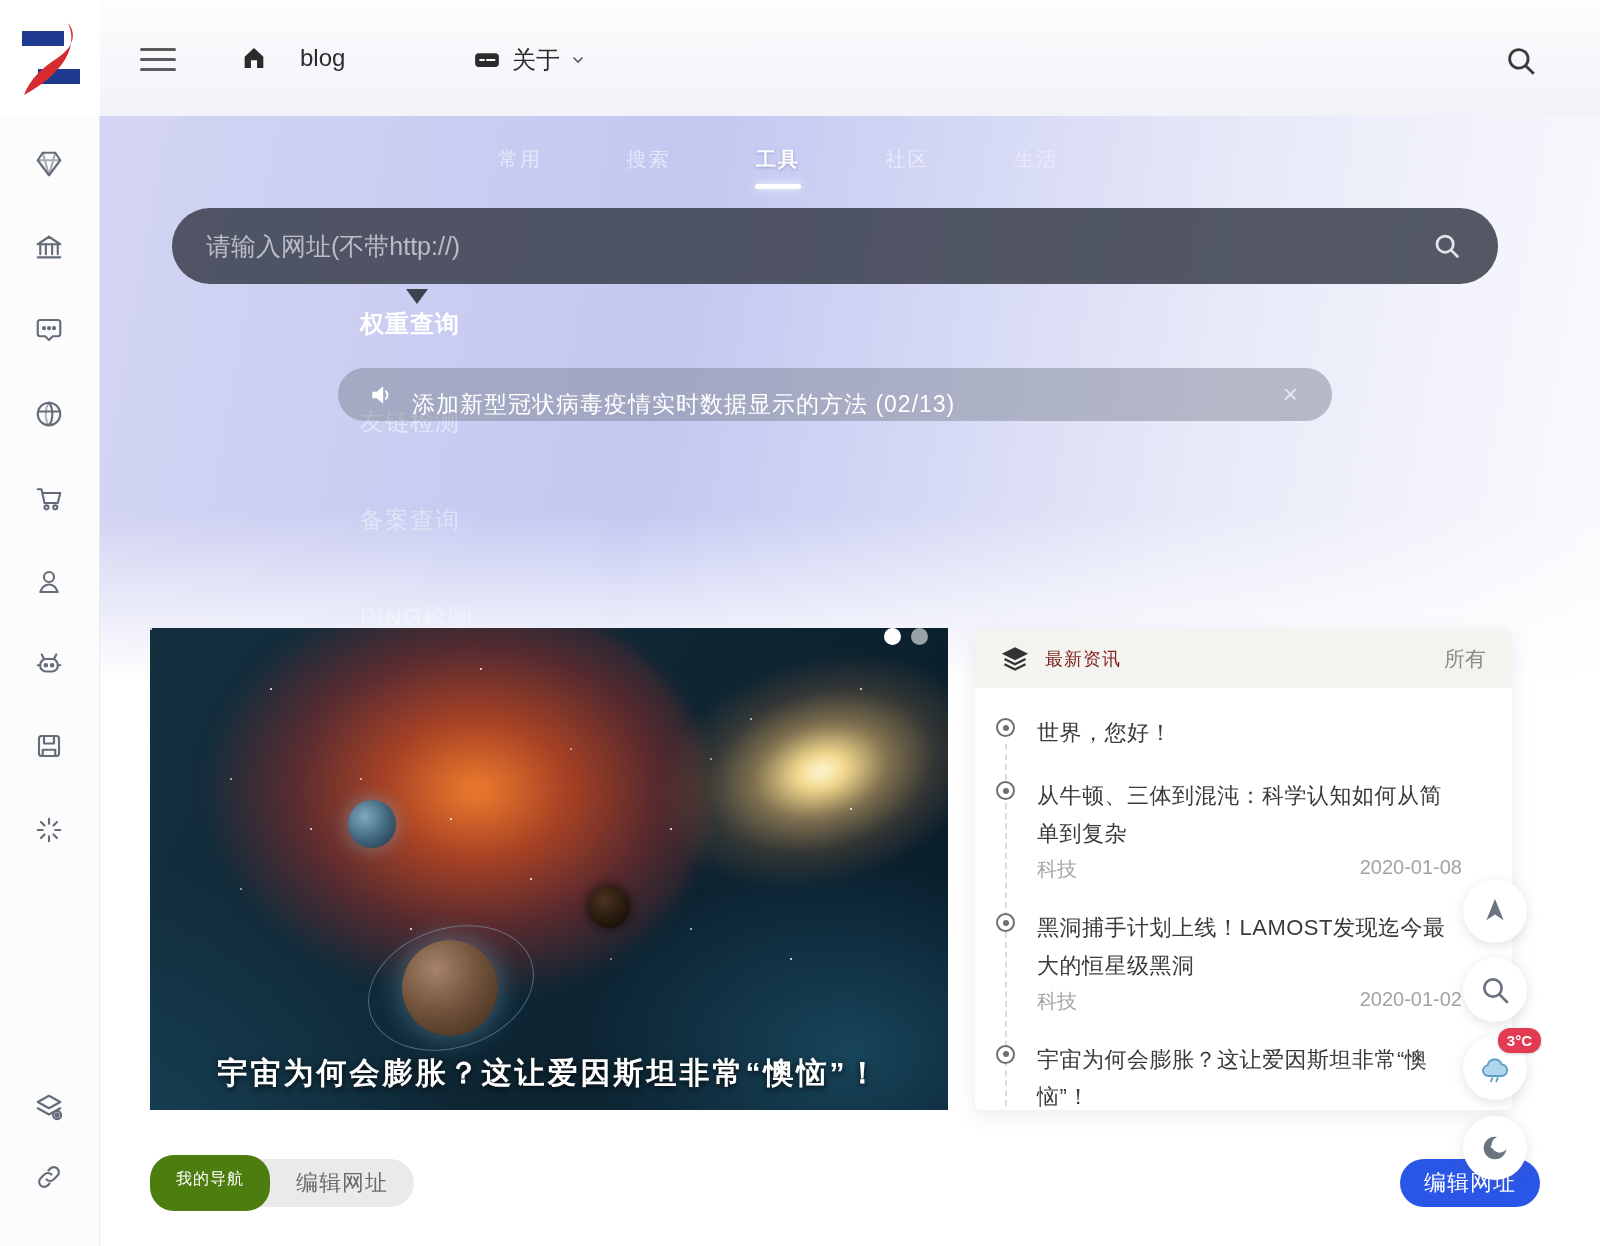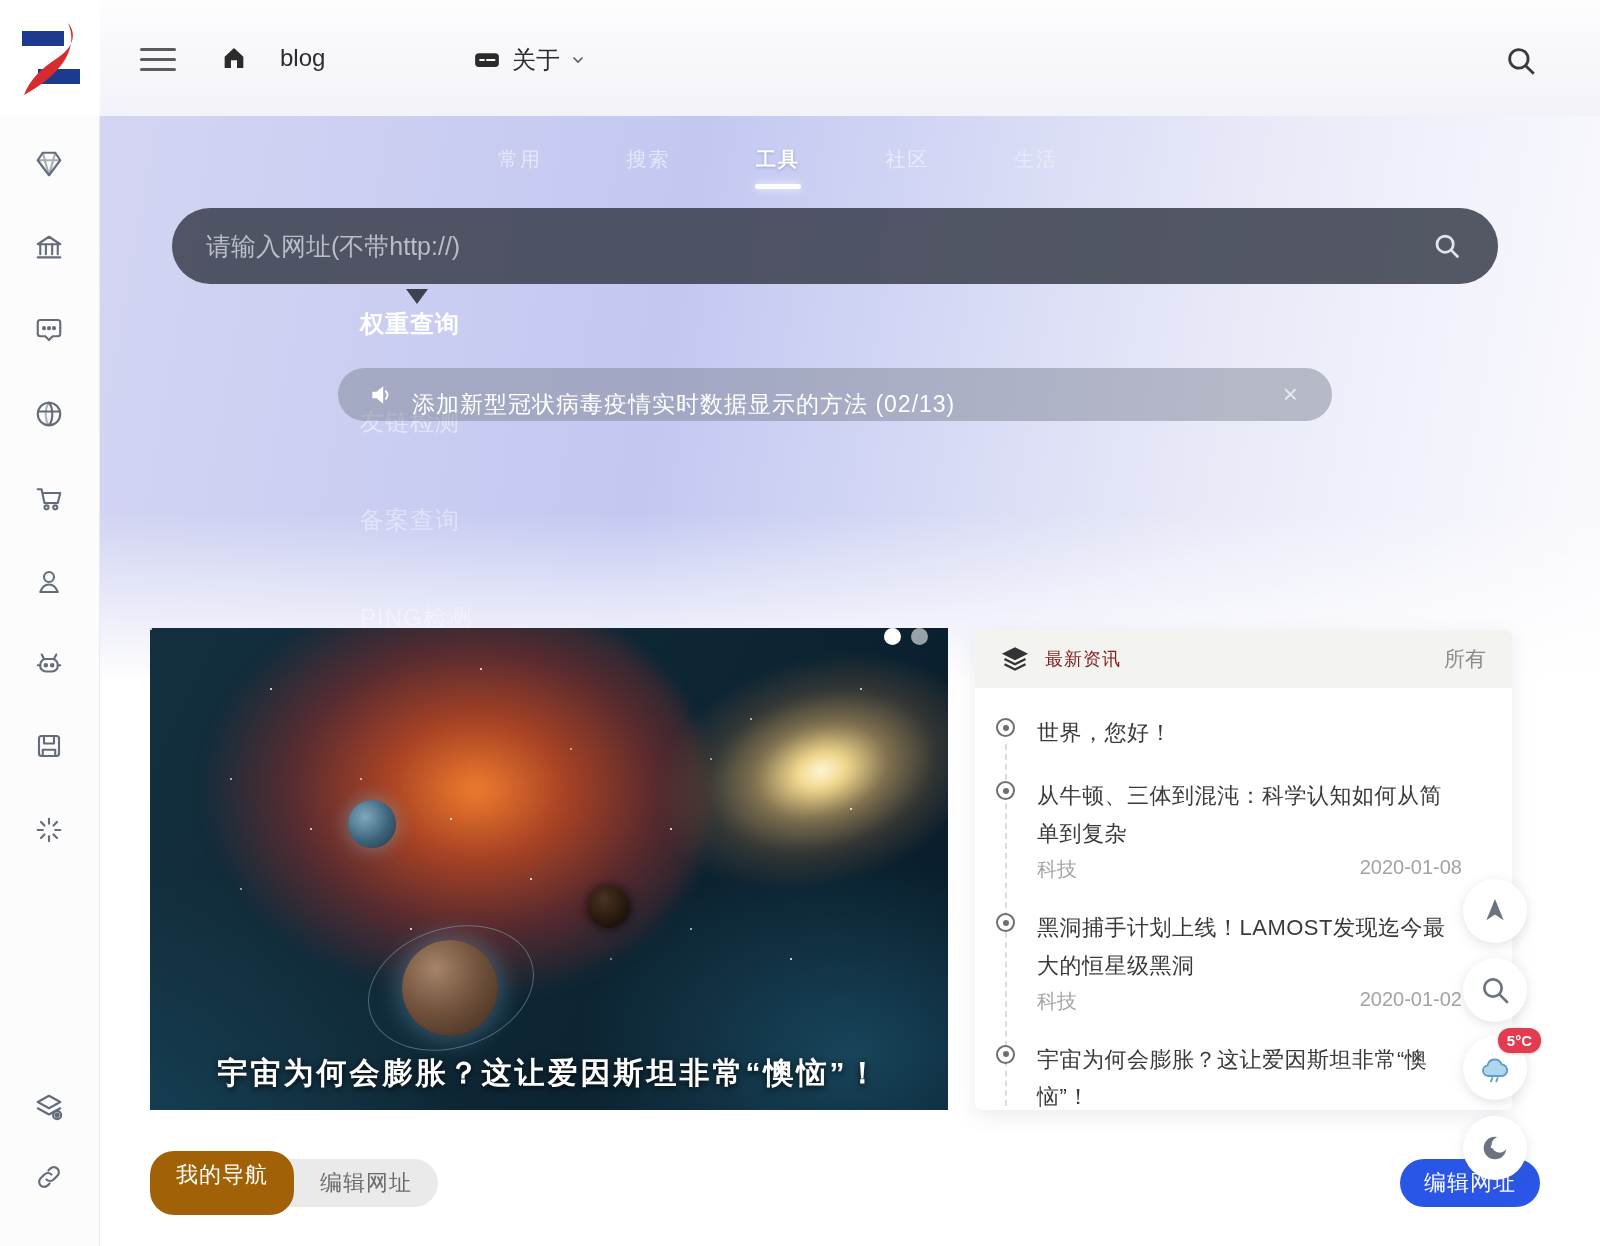--- a/index.html
+++ b/index.html
@@ -10,21 +10,21 @@
   .sidebar { position:absolute; left:0; top:0; width:100px; height:1246px; background:#fcfcfc; border-right:1px solid #ececec; z-index:6; }
   .logo-box { position:absolute; left:0; top:0; width:100px; height:116px; background:#fff; display:flex; align-items:center; justify-content:center; }
   .side-ic { position:absolute; left:34px; width:32px; height:32px; color:#646c79; }
   .side-ic svg { width:30px; height:30px; stroke:#646c79; fill:none; stroke-width:1.7; stroke-linecap:round; stroke-linejoin:round; }
 
   
   .header { position:absolute; left:100px; top:0; width:1500px; height:116px; background:linear-gradient(to bottom,#fdfdfe 0%,#f2f2f9 100%); z-index:5; }
   .burger { position:absolute; left:40px; top:48px; width:36px; height:26px; cursor:pointer; }
   .burger span { display:block; height:3px; background:#5b5b5b; border-radius:2px; margin-bottom:7px; }
   .nav-item { position:absolute; top:44px; display:flex; align-items:center; gap:10px; font-size:24px; color:#2c2c2c; cursor:pointer; }
-  .nav-home { left:120px;gap:32px; }
+  .nav-home { left:140px;gap:32px; }
   .nav-about { left:372px; }
   .hdr-search { position:absolute; right:62px; top:44px; width:34px; height:34px; }
   .hdr-search svg, .nav-item svg.mono { stroke:#3a3a3a; fill:none; stroke-width:2; }
 
   
   .hero-bg { position:absolute; left:100px; top:116px; width:1500px; height:566px;
     background:
       linear-gradient(to bottom, rgba(255,255,255,0) 70%, #ffffff 100%),
       linear-gradient(100deg, #d3d5f2 0%, #c3c8f1 38%, #e7e9f8 72%, #fbfbfe 100%);
   }
@@ -104,21 +104,21 @@
   .news-list { position:relative; padding:26px 50px 0 18px; }
   .tline { position:absolute; left:30px; top:56px; bottom:0; border-left:2px dashed #dcdcdc; }
   .nitem { position:relative; padding-left:44px; margin-bottom:26px; }
   .bullet { position:absolute; left:3px; top:4px; width:19px; height:19px; border:2px solid #6f6f6f; border-radius:50%; background:#fff; z-index:2; }
   .bullet::after { content:""; position:absolute; left:4.5px; top:4.5px; width:6px; height:6px; background:#6f6f6f; border-radius:50%; }
   .ntitle { font-size:22px; color:#3a3a3a; line-height:1.7; letter-spacing:0.5px; cursor:pointer; }
   .nmeta { display:flex; justify-content:space-between; margin-top:4px; font-size:20px; color:#a3a3a3; }
 
   
   .seg { position:absolute; left:150px; top:1159px; height:48px; background:#eaeaea; border-radius:24px; display:inline-flex; align-items:center; z-index:4; }
-  .seg-on { height:64px; line-height:48px; padding:0 26px; background:#a16207; color:#fff; font-size:22px; border-radius:24px; cursor:pointer; letter-spacing:1px; }
+  .seg-on { height:56px; line-height:48px; padding:0 26px; background:#4d7c0f; color:#fff; font-size:16px; border-radius:24px; cursor:pointer; letter-spacing:1px; }
   .seg-off { padding:0 26px; color:#6b6b6b; font-size:22px; cursor:pointer; letter-spacing:1px; }
   .edit-btn { position:absolute; left:1400px; top:1159px; height:48px; line-height:48px; padding:0 24px; background:#2a56e8; color:#fff; font-size:22px; border-radius:24px; cursor:pointer; letter-spacing:1px; z-index:4; }
 
   
   .fab { position:absolute; left:1463px; width:64px; height:64px; border-radius:50%; background:#fff; box-shadow:0 3px 12px rgba(100,100,120,0.18); display:flex; align-items:center; justify-content:center; z-index:7; cursor:pointer; }
   .fab svg { width:32px; height:32px; }
   .badge { position:absolute; top:-8px; right:-14px; background:#e23b52; color:#fff; font-size:15px; font-weight:bold; padding:4px 9px; border-radius:12px; box-shadow:0 1px 3px rgba(0,0,0,0.2); }
 </style>
 </head>
 <body>
@@ -343,21 +343,21 @@
         <path d="M12 3l6.5 16L12 14.6 5.5 19z" fill="#6b7280"></path>
       </svg>
   </div>
   <div class="fab" style="top:958px">
     <svg viewBox="0 0 24 24">
         <circle cx="10.5" cy="10.5" r="6.5" stroke="#6b7280" stroke-width="2" fill="none"></circle>
         <path d="M15.5 15.5L21 21" stroke="#6b7280" stroke-width="2" stroke-linecap="round"></path>
       </svg>
   </div>
   <div class="fab" style="top:1036px">
-    <span class="badge">5°C</span>
+    <span class="badge">3°C</span>
     <svg viewBox="0 0 24 24">
         <path d="M7 18a4 4 0 01-.6-7.95A5.5 5.5 0 0117 9.3 3.8 3.8 0 0116.6 18H7z" fill="#aed6ec" stroke="#5f9ec4" stroke-width="1.4"></path>
         <path d="M10 19.5l-1 2.5M14 19.5l-1 2.5" stroke="#5f9ec4" stroke-width="1.4" stroke-linecap="round"></path>
       </svg>
   </div>
   <div class="fab" style="top:1116px">
     <svg viewBox="0 0 24 24">
         <circle cx="12" cy="12" r="8.5" fill="#6b7280"></circle>
         <circle cx="15.5" cy="9.5" r="6" fill="#ffffff"></circle>
         <circle cx="10" cy="11" r="1.2" fill="#ffffff"></circle>

